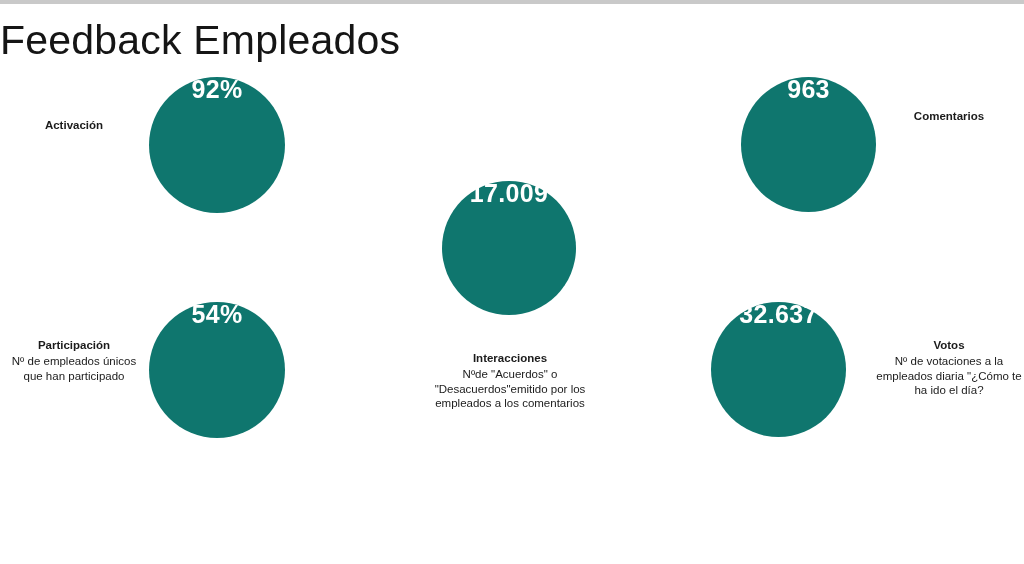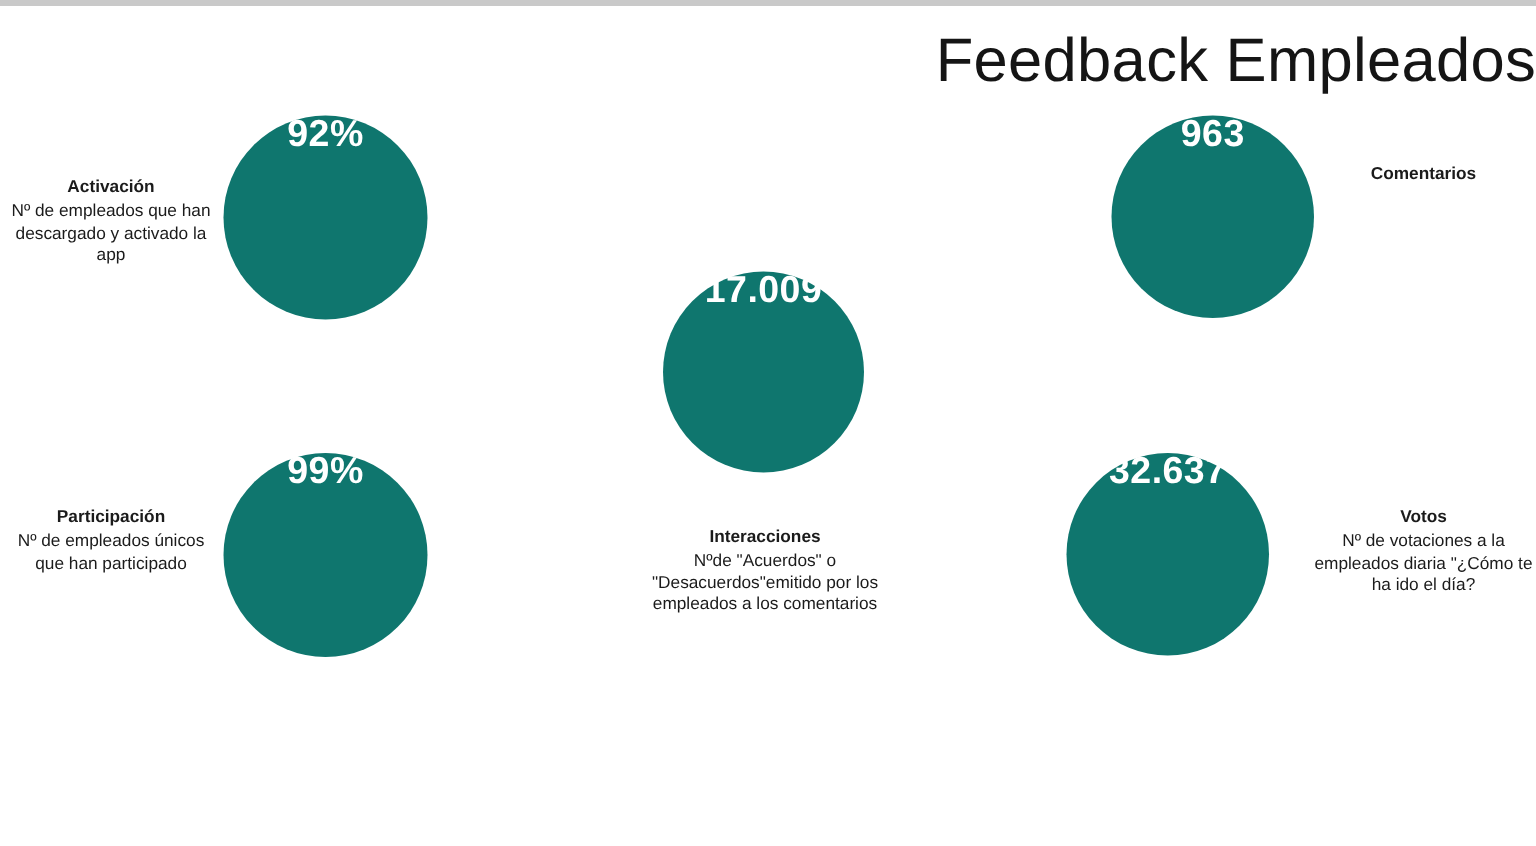--- a/index.html
+++ b/index.html
@@ -32,21 +32,21 @@
     width: 1024px;
     height: 4px;
     background: #c9c9c9;
   }
 
   #page-title {
     position: absolute;
     left: 0;
     top: 14px;
     width: 1024px;
-    text-align: right;
+    text-align: left;
     font-size: 41px;
     font-weight: 400;
     letter-spacing: 0.2px;
     color: #151515;
     line-height: 52px;
     white-space: nowrap;
   }
 
   .metric {
     position: absolute;
@@ -116,27 +116,26 @@
   <div id="top-band"></div>
 
   <div id="page-title">Feedback Empleados</div>
 
   <div class="metric">
     <div class="bubble" id="bubble-activacion">
       <span class="bubble-value">92%</span>
     </div>
     <div class="caption" id="caption-activacion">
       <div class="caption-title">Activación</div>
-      <div class="caption-desc">Nº de empleados que han descargado y activado la app</div>
     </div>
   </div>
 
   <div class="metric">
     <div class="bubble" id="bubble-participacion">
-      <span class="bubble-value">99%</span>
+      <span class="bubble-value">54%</span>
     </div>
     <div class="caption" id="caption-participacion">
       <div class="caption-title">Participación</div>
       <div class="caption-desc">Nº de empleados únicos que han participado</div>
     </div>
   </div>
 
   <div class="metric">
     <div class="bubble" id="bubble-interacciones">
       <span class="bubble-value">17.009</span>

